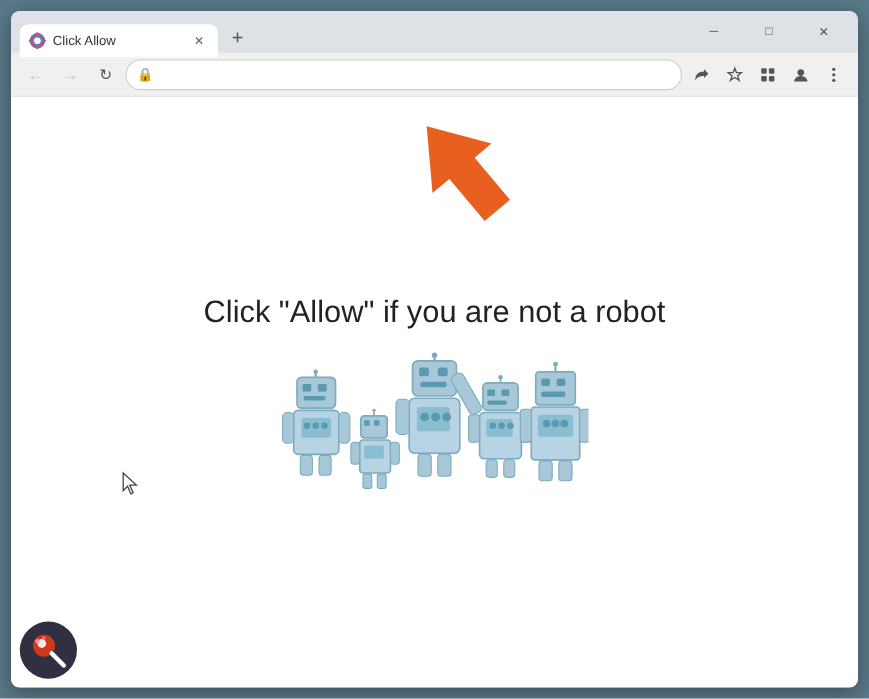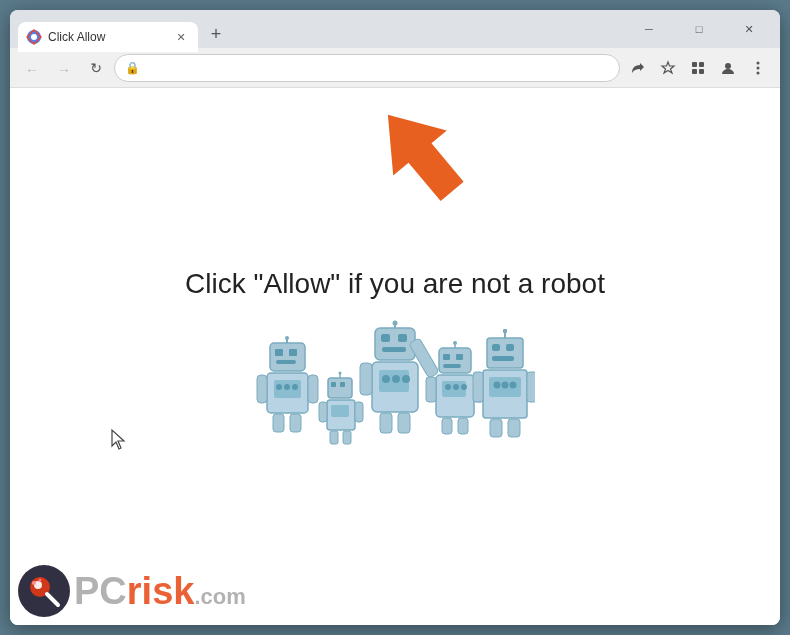--- a/index.html
+++ b/index.html
@@ -473,21 +473,16 @@
       <div class="pcrisk-logo-circle">
 
         <svg width="40" height="40" viewBox="0 0 40 40">
           <circle cx="16" cy="16" r="10" fill="#cc2200"></circle>
           <circle cx="14" cy="14" r="4" fill="white" opacity="0.9"></circle>
           <line x1="23" y1="23" x2="34" y2="34" stroke="white" stroke-width="4" stroke-linecap="round"></line>
           <circle cx="10" cy="12" r="2" fill="#ff8888"></circle>
           <circle cx="16" cy="9" r="1.5" fill="#ff6666"></circle>
         </svg>
       </div>
-      <div>
-        <span class="pcrisk-text">
-          <span class="pc">PC</span><span class="risk">risk</span><span class="com">.com</span>
-        </span>
-      </div>
     </div>
 
   </div>
 </div>
 
 </body></html>

